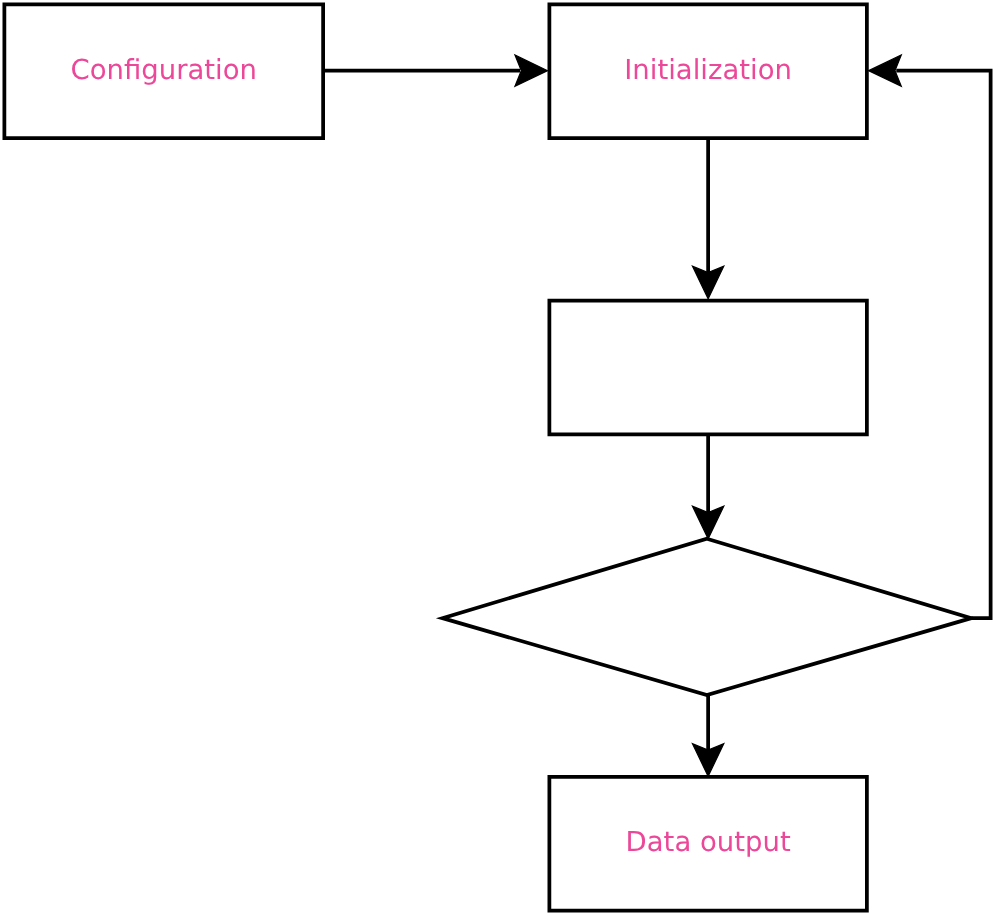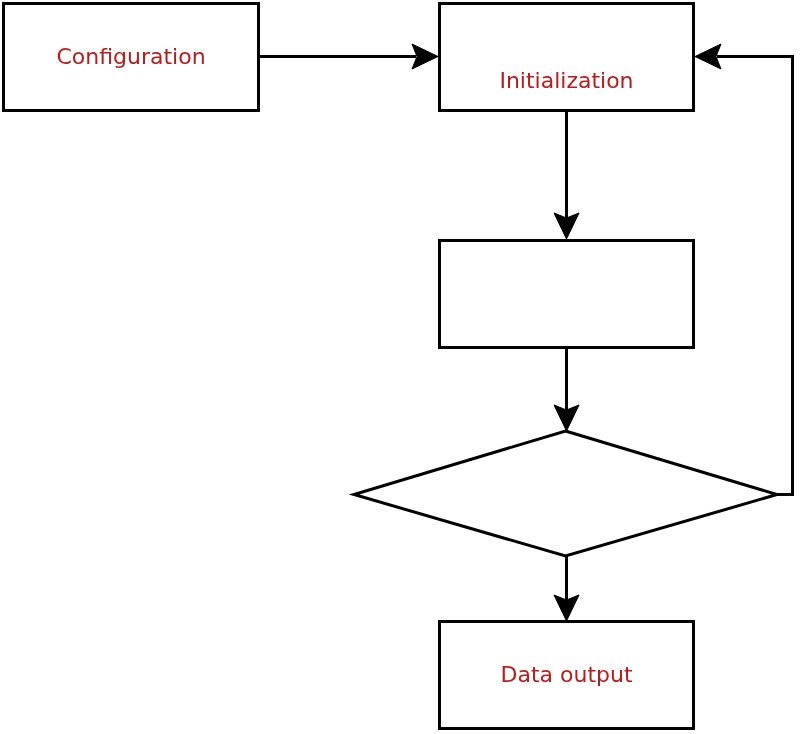--- a/index.html
+++ b/index.html
@@ -25,31 +25,31 @@
     left: 0;
     width: 800px;
     height: 734px;
   }
   .node-label {
     position: absolute;
     display: flex;
     align-items: center;
     justify-content: center;
     font-size: 22px;
-    color: #b91c1c;
+    color: #ec4899;
     line-height: 1;
     white-space: nowrap;
     pointer-events: none;
     font-family: "DejaVu Sans", "Liberation Sans", sans-serif;
   }
   #label-configuration {
     left: 2px;   top: 2px;  width: 258px; height: 110px;
   }
   #label-initialization {
-    left: 438px; top: 2px;  width: 257px; height: 110px; margin-top: 24px;
+    left: 438px; top: 2px;  width: 257px; height: 110px;
   }
   #label-measuring {
     left: 438px; top: 239px; width: 257px; height: 110px;
   }
   #label-decision {
     left: 408px; top: 470px; width: 315px; height: 50px;
   }
   #label-dataoutput {
     left: 438px; top: 620px; width: 257px; height: 110px;
   }

